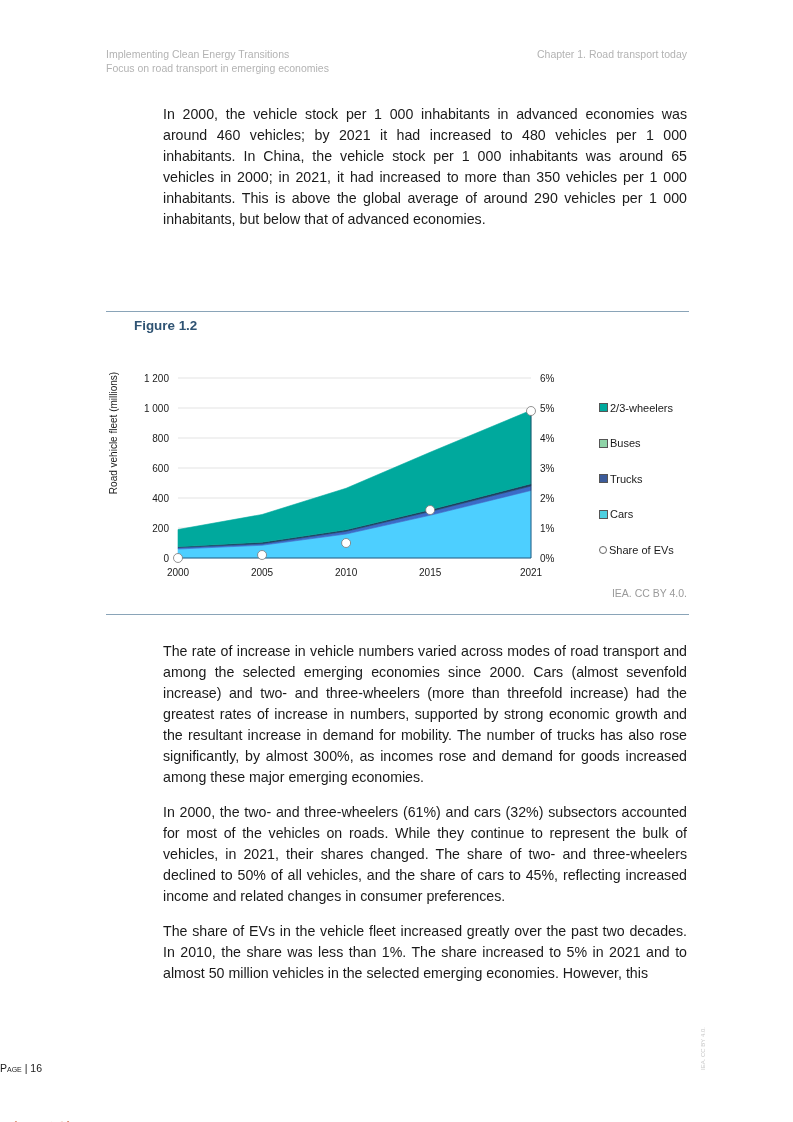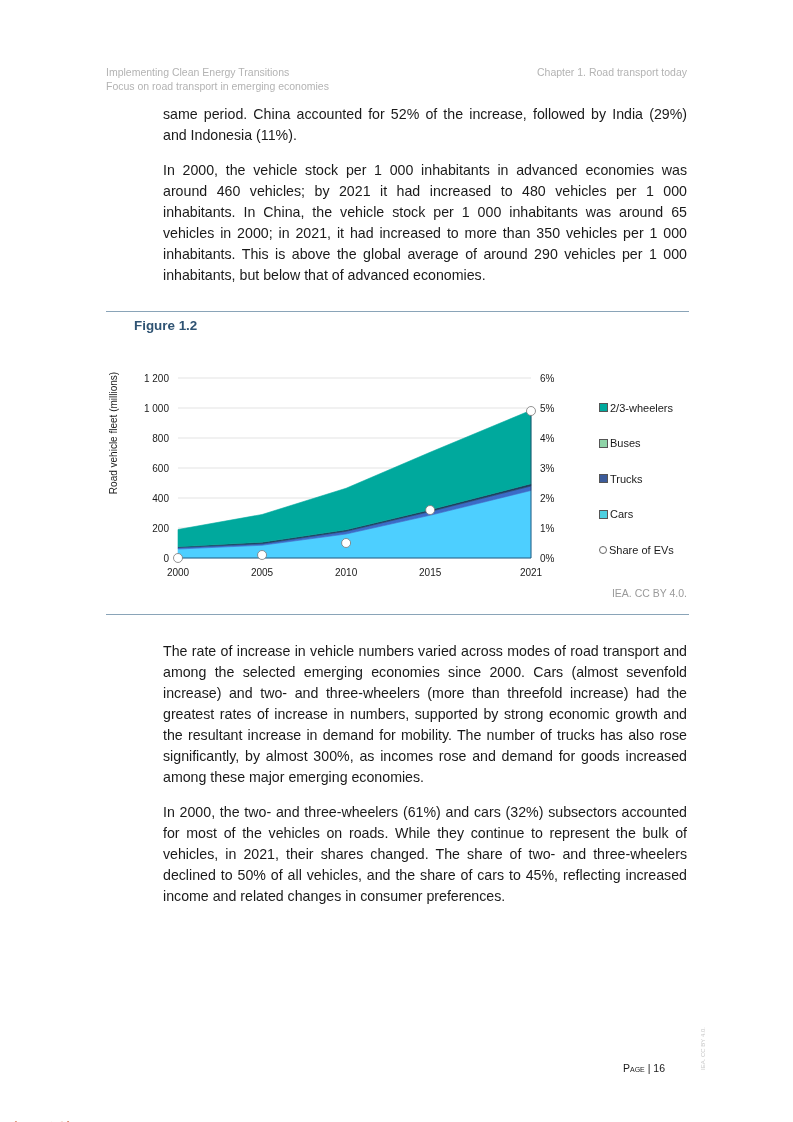--- a/index.html
+++ b/index.html
@@ -1,47 +1,46 @@
 <!DOCTYPE html>
 <html><head>
 <meta charset="utf-8">
 <style>
   html, body { margin: 0; padding: 0; background: #ffffff; }
   body { width: 793px; height: 1122px; position: relative; overflow: hidden; font-family: "Liberation Sans", sans-serif; color: #1a1a1a; }
-  .hdr { position: absolute; top: 47px; font-size: 10.5px; color: #b3b3b3; line-height: 14px; margin-top: 18px; }
+  .hdr { position: absolute; top: 47px; font-size: 10.5px; color: #b3b3b3; line-height: 14px; }
   .hdr.left { left: 106px; }
   .hdr.right { right: 106px; text-align: center; }
   .body-text { position: absolute; left: 163px; width: 524px; font-size: 14.2px; line-height: 21px; text-align: justify; color: #1a1a1a; }
   .body-text p { margin: 0; }
   .rule { position: absolute; left: 106px; width: 583px; height: 1px; background: #8aa4b8; }
   .fig-title { position: absolute; left: 106px; top: 317px; width: 590px; font-size: 13.4px; font-weight: bold; color: #2f5373; line-height: 17px; display: flex; }
   .fig-title .num { width: 75px; flex: none; margin-left: 28px; }
   .fig-title .txt { flex: 1; }
   .chart { position: absolute; left: 100px; top: 365px; width: 600px; height: 240px; }
   .credit { position: absolute; right: 106px; top: 587px; font-size: 10.5px; color: #9a9a9a; }
   .legend { position: absolute; left: 599px; top: 390px; font-size: 11px; color: #1a1a1a; }
   .legend .item { display: flex; align-items: center; height: 35.5px; }
   .legend .sw { width: 7px; height: 7px; border: 1px solid #555; margin-right: 2px; flex: none; }
   .legend .circ { width: 6px; height: 6px; border: 1px solid #666; border-radius: 50%; margin-right: 2px; background: #fff; flex: none; }
-  .footer { position: absolute; top: 1062px; left: 0; width: 665px; text-align: right; font-size: 10.5px; color: #1a1a1a; }
+  .footer { position: absolute; top: 1062px; left: 0; width: 665px; text-align: left; font-size: 10.5px; color: #1a1a1a; }
   .footer .pg { font-variant: small-caps; }
   .side-credit { position: absolute; left: 700px; top: 1018px; width: 10px; height: 52px; font-size: 6px; color: #c8c8c8; writing-mode: vertical-rl; transform: rotate(180deg); white-space: nowrap; }
   .watermark { position: absolute; left: 8px; top: 1120px; font-size: 16px; color: #c2410c; font-weight: bold; letter-spacing: 1px; }
 </style>
 </head>
 <body>
 
 <div class="hdr left">
   <div>Implementing Clean Energy Transitions</div>
   <div>Focus on road transport in emerging economies</div>
 </div>
 <div class="hdr right">Chapter 1. Road transport today</div>
 
 <div class="body-text" style="top:104px;">
-  <p style="margin-bottom:14px;">same period. China accounted for 52% of the increase, followed by India (29%) and Indonesia (11%).</p>
   <p>In 2000, the vehicle stock per 1 000 inhabitants in advanced economies was around 460 vehicles; by 2021 it had increased to 480 vehicles per 1 000 inhabitants. In China, the vehicle stock per 1 000 inhabitants was around 65 vehicles in 2000; in 2021, it had increased to more than 350 vehicles per 1 000 inhabitants. This is above the global average of around 290 vehicles per 1 000 inhabitants, but below that of advanced economies.</p>
 </div>
 
 <div class="rule" style="top:311px;"></div>
 
 <div class="fig-title">
   <span class="num">Figure 1.2</span>
 </div>
 
 <div class="chart">
@@ -121,20 +120,21 @@
   </div>
 </div>
 
 <div class="credit">IEA. CC BY 4.0.</div>
 
 <div class="rule" style="top:614px;"></div>
 
 <div class="body-text" style="top:641px;">
   <p style="margin-bottom:14px;">The rate of increase in vehicle numbers varied across modes of road transport and among the selected emerging economies since 2000. Cars (almost sevenfold increase) and two- and three-wheelers (more than threefold increase) had the greatest rates of increase in numbers, supported by strong economic growth and the resultant increase in demand for mobility. The number of trucks has also rose significantly, by almost 300%, as incomes rose and demand for goods increased among these major emerging economies.</p>
   <p style="margin-bottom:14px;">In 2000, the two- and three-wheelers (61%) and cars (32%) subsectors accounted for most of the vehicles on roads. While they continue to represent the bulk of vehicles, in 2021, their shares changed. The share of two- and three-wheelers declined to 50% of all vehicles, and the share of cars to 45%, reflecting increased income and related changes in consumer preferences.</p>
+  <p>The share of EVs in the vehicle fleet increased greatly over the past two decades. In 2010, the share was less than 1%. The share increased to 5% in 2021 and to almost 50 million vehicles in the selected emerging economies. However, this</p>
 </div>
 
 <div class="footer">
   <span class="pg">Page</span><span> | </span><span>16</span>
 </div>
 
 <div class="side-credit">IEA. CC BY 4.0.</div>
 <div class="watermark">大数跨境</div>
 
 </body></html>

